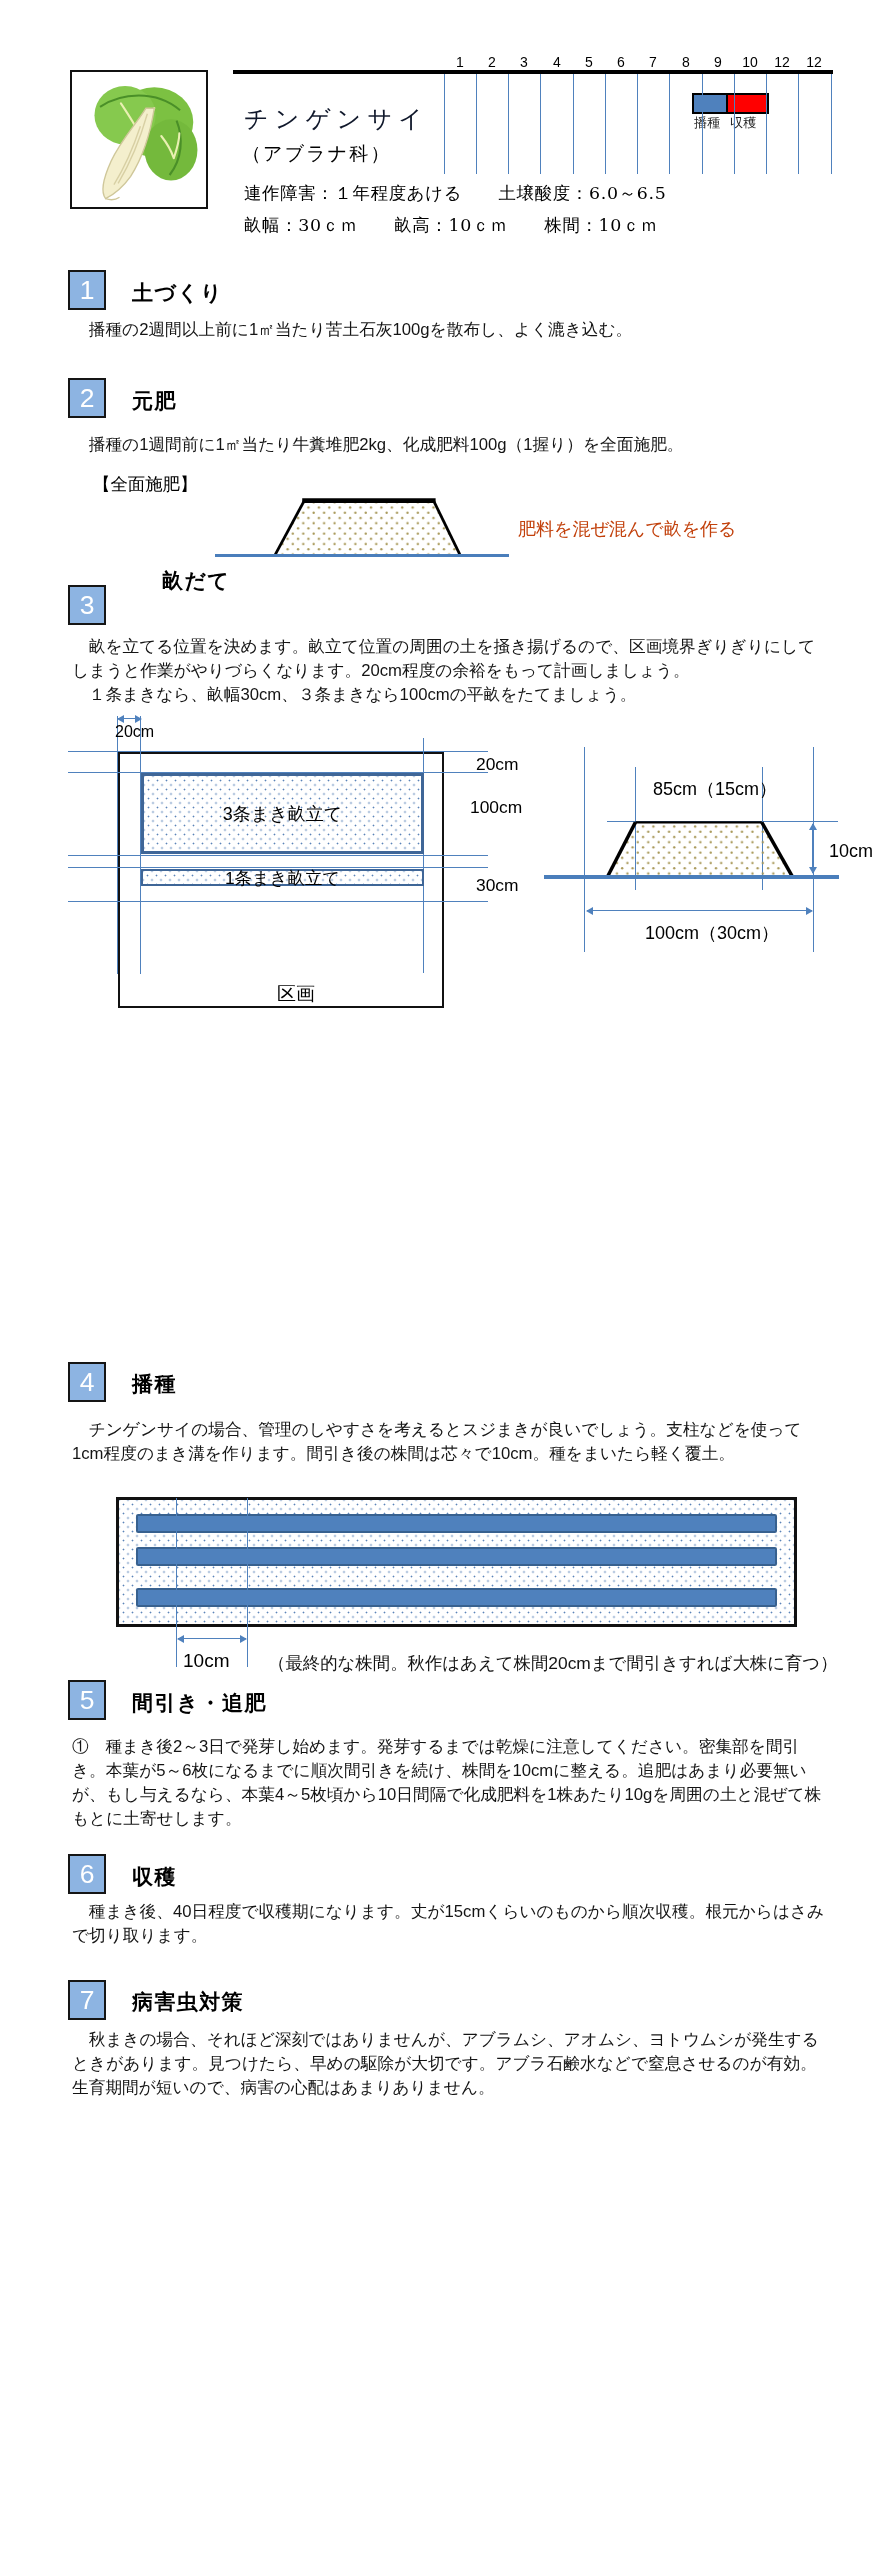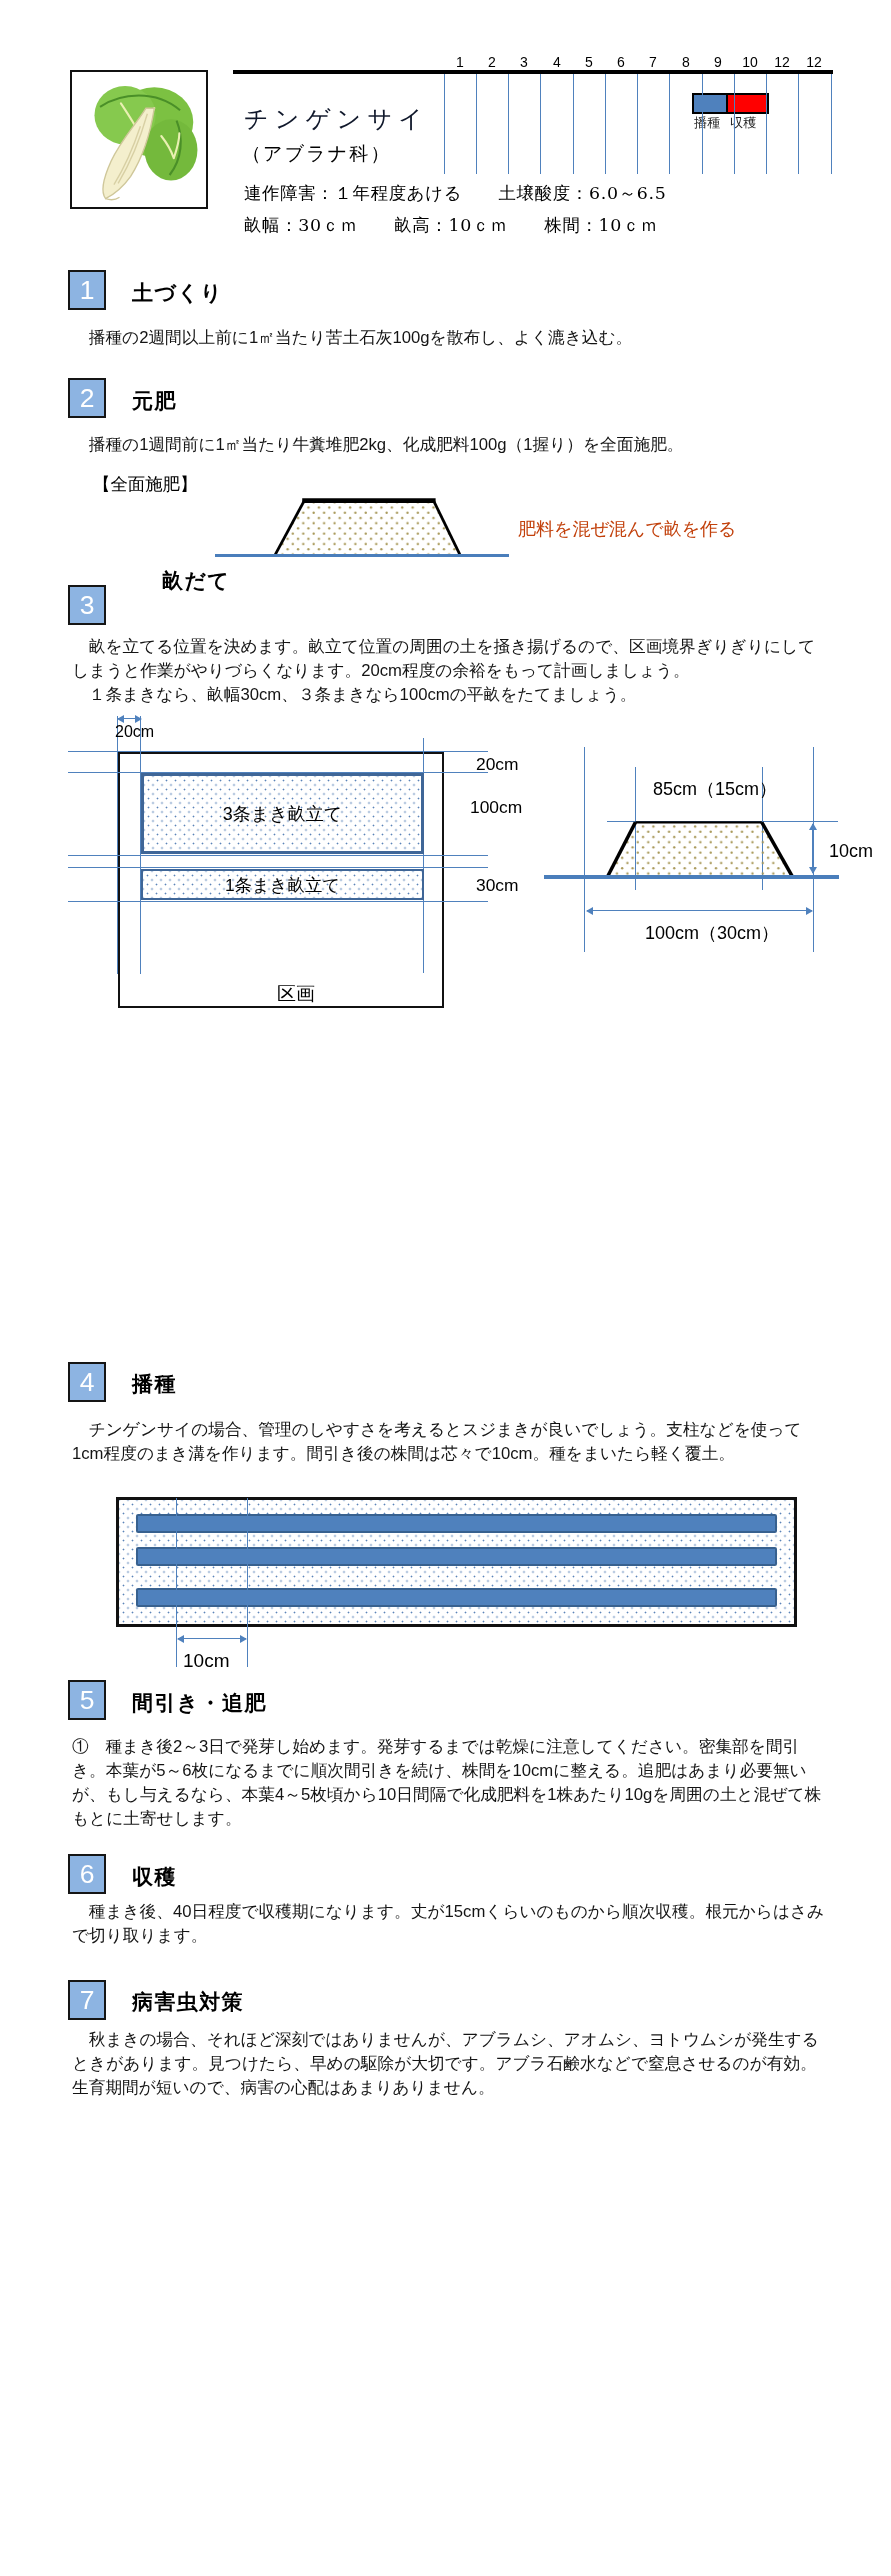--- a/index.html
+++ b/index.html
@@ -79,21 +79,21 @@
     <div class="legend-harvest"></div>
   </div>
   <div class="legend-label" style="left:694px;">播種</div>
   <div class="legend-label" style="left:730px;">収穫</div>
 
   <div class="abs hdr-line" style="top:181px;">連作障害：１年程度あける　　土壌酸度：6.0～6.5</div>
   <div class="abs hdr-line" style="top:213px;">畝幅：30ｃｍ　　畝高：10ｃｍ　　株間：10ｃｍ</div>
 
   <div class="badge" style="top:270px;">1</div>
   <div class="sec-title" style="top:279px;">土づくり</div>
-  <div class="body-text" style="top:326px;">　播種の2週間以上前に1㎡当たり苦土石灰100gを散布し、よく漉き込む。</div>
+  <div class="body-text" style="top:318px;">　播種の2週間以上前に1㎡当たり苦土石灰100gを散布し、よく漉き込む。</div>
 
   <div class="badge" style="top:378px;">2</div>
   <div class="sec-title" style="top:387px;">元肥</div>
   <div class="body-text" style="top:433px;">　播種の1週間前に1㎡当たり牛糞堆肥2kg、化成肥料100g（1握り）を全面施肥。</div>
 
   <div class="abs" style="left:93px;top:472px;font-size:17.4px;color:#000;">【全面施肥】</div>
   <svg class="abs" style="left:202px;top:495px;" width="313" height="66" viewBox="0 0 450 95">
     <defs>
       <pattern id="tanDots" width="15" height="15" patternUnits="userSpaceOnUse">
         <circle cx="3" cy="3" r="1.7" fill="#a89858"></circle>
@@ -125,21 +125,21 @@
 
   <div class="arrow-h" style="left:118px;top:718px;width:23px;">
       <span class="ah-l"></span>
       <span class="ah-r"></span>
     </div>
   <div class="dim-label" style="left:115px;top:723px;font-size:16px;">20cm</div>
 
   <div class="bed-rect dots-blue" style="top:773px;height:81px;">
     <span>3条まき畝立て</span>
   </div>
-  <div class="bed-rect dots-blue" style="top:869px;height:31px;border-width:2.8px;font-size:17.4px;text-align:right;">
+  <div class="bed-rect dots-blue" style="top:869px;height:17px;border-width:2.8px;font-size:17.4px;text-align:right;">
     <span>1条まき畝立て</span>
   </div>
 
   <div class="dim-label" style="left:476px;top:754px;">20cm</div>
   <div class="dim-label" style="left:470px;top:797px;">100cm</div>
   <div class="dim-label" style="left:476px;top:875px;">30cm</div>
   <div class="dim-label" style="left:277px;top:981px;font-size:19px;">区画</div>
 
   <div class="vline" style="left:584px;top:747px;height:205px;"></div>
   <div class="vline" style="left:813px;top:747px;height:205px;"></div>
@@ -181,20 +181,21 @@
     <div class="sow-bar" style="top:47px;"></div>
     <div class="sow-bar" style="top:88px;"></div>
   </div>
   <div class="vline" style="left:176px;top:1498px;height:169px;"></div>
   <div class="vline" style="left:247px;top:1498px;height:169px;"></div>
   <div class="arrow-h" style="left:178px;top:1638px;width:68px;">
       <span class="ah-l"></span>
       <span class="ah-r"></span>
     </div>
   <div class="dim-label" style="left:183px;top:1650px;font-size:19px;">10cm</div>
+  <div class="note-text" style="left:268px;top:1651px;">（最終的な株間。秋作はあえて株間20cmまで間引きすれば大株に育つ）</div>
 
   <div class="badge" style="top:1680px;">5</div>
   <div class="sec-title" style="top:1689px;">間引き・追肥</div>
   <div class="body-text" style="top:1735px;">①　種まき後2～3日で発芽し始めます。発芽するまでは乾燥に注意してください。密集部を間引き。本葉が5～6枚になるまでに順次間引きを続け、株間を10cmに整える。追肥はあまり必要無いが、もし与えるなら、本葉4～5枚頃から10日間隔で化成肥料を1株あたり10gを周囲の土と混ぜて株もとに土寄せします。</div>
 
   <div class="badge" style="top:1854px;">6</div>
   <div class="sec-title" style="top:1863px;">収穫</div>
   <div class="body-text" style="top:1900px;">　種まき後、40日程度で収穫期になります。丈が15cmくらいのものから順次収穫。根元からはさみで切り取ります。</div>
 
   <div class="badge" style="top:1980px;">7</div>

